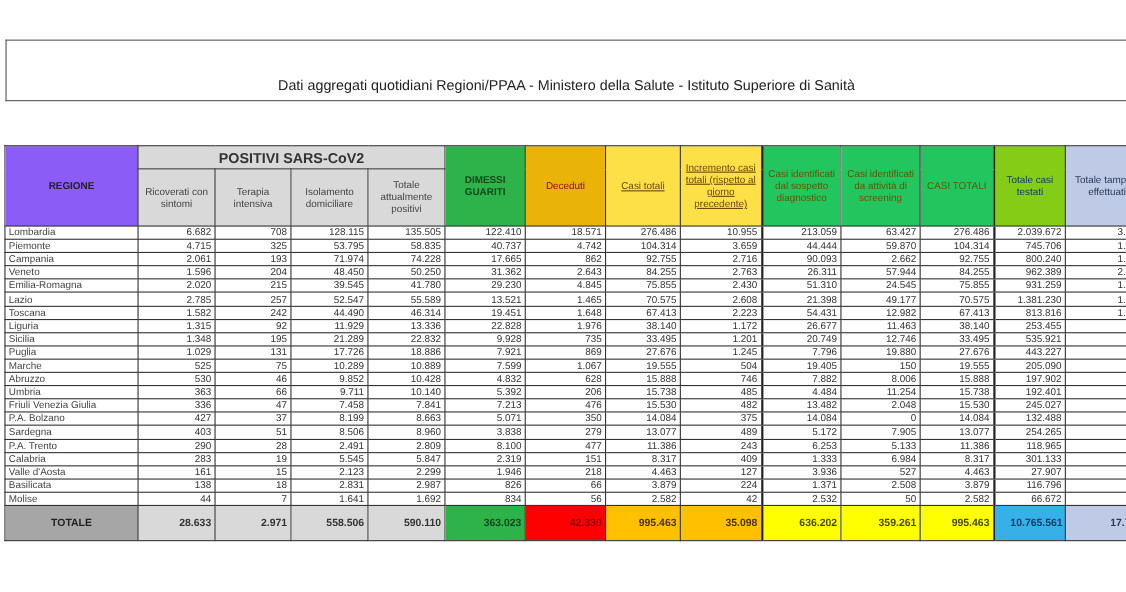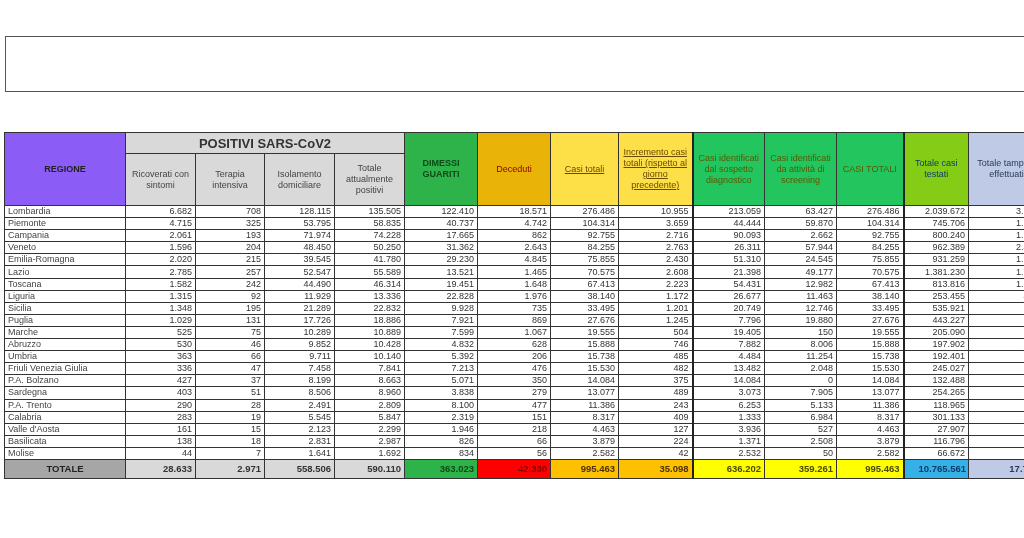--- a/index.html
+++ b/index.html
@@ -33,35 +33,36 @@
   .h-grey { background: #d9d9d9; color: #444; height: 52px; }
   .h-green { background: #2db34a; color: #0e4a18; font-weight: bold !important; }
   .h-red { background: #eab308; color: #8a0000; }
   .h-orange { background: #fde047; color: #6b4a00; text-decoration: underline; }
   .h-yellow { background: #22c55e; color: #5a5a00; }
   .h-blue { background: #84cc16; color: #0b3d69; }
   .h-lblue { background: #bfcbe6; color: #2a3a5a; }
 
   tr.data td { height: 12.1px; line-height: 11px; text-align: right; color: #333; }
   tr.data td.reg { text-align: left; color: #444; }
-  tr.total td { height: 19px; font-weight: bold; text-align: right; font-size: 9.5px; }
+  tr.total td { height: 32px; font-weight: bold; text-align: right; font-size: 9.5px; }
   tr.total td.reg { text-align: center; background: #a6a6a6; color: #222; }
   tr.total td.tg { background: #d9d9d9; color: #333; }
   tr.total td.tgreen { background: #2db34a; color: #0e4a18; }
   tr.total td.tred { background: #ff0000; color: #8a0000; }
   tr.total td.torange { background: #ffc000; color: #4a3300; }
   tr.total td.tyellow { background: #ffff00; color: #4a4a00; }
   tr.total td.tblue { background: #35b1e8; color: #0b3d69; padding-left: 14px; }
   tr.total td.tlblue { background: #bfcbe6; color: #2a3a5a; }
   .thick-l { border-left: 2px solid #222 !important; }
 </style>
 </head>
 <body>
 
 <div class="title-box">
+  <div class="title-line2">Dati aggregati quotidiani Regioni/PPAA - Ministero della Salute - Istituto Superiore di Sanità</div>
 </div>
 
 <table class="covid">
   <colgroup>
     <col style="width:121px">
       <col style="width:70px">
       <col style="width:69px">
       <col style="width:70px">
       <col style="width:70px">
     <col style="width:73px">
@@ -339,21 +340,21 @@
       <tr class="data">
         <td class="reg">Sardegna</td>
         <td>403</td>
         <td>51</td>
         <td>8.506</td>
         <td>8.960</td>
         <td>3.838</td>
         <td>279</td>
         <td>13.077</td>
         <td>489</td>
-        <td class="thick-l">3.073</td>
+        <td class="thick-l">5.172</td>
         <td>7.905</td>
         <td>13.077</td>
         <td class="thick-l">254.265</td>
         <td>300.</td>
       </tr>
       <tr class="data">
         <td class="reg">P.A. Trento</td>
         <td>290</td>
         <td>28</td>
         <td>2.491</td>

